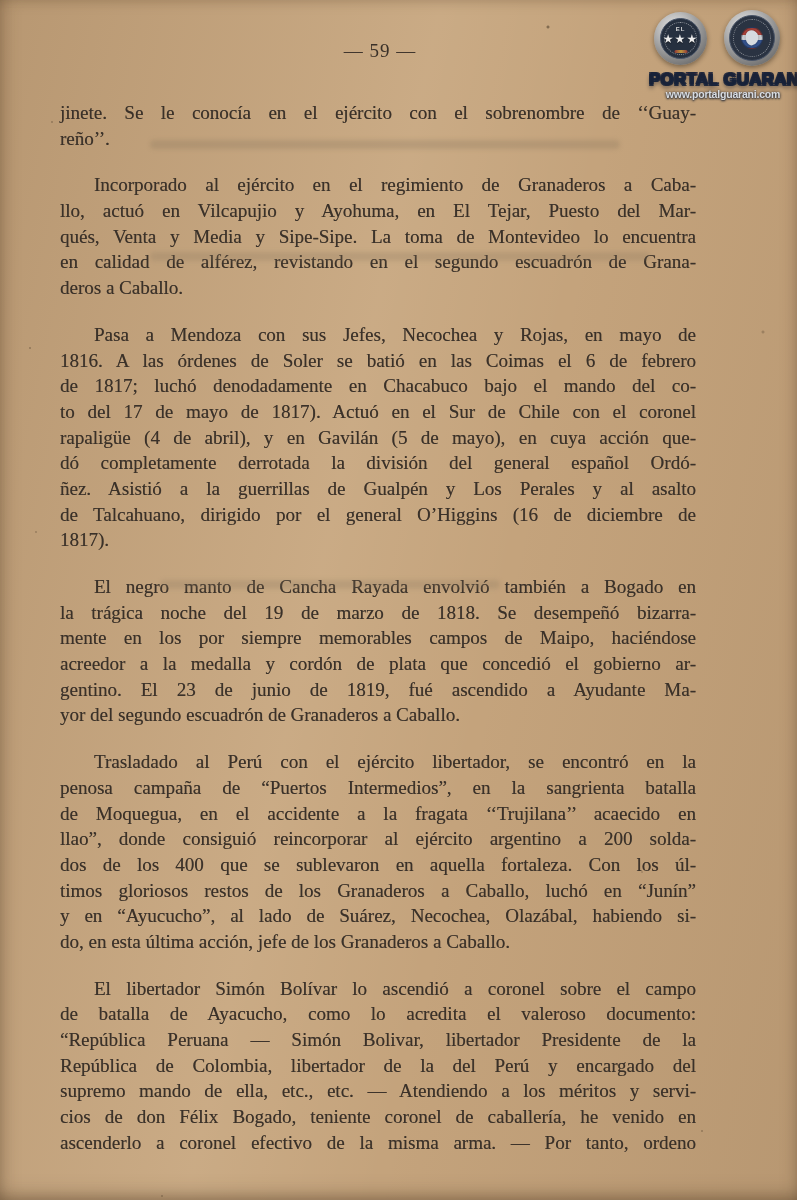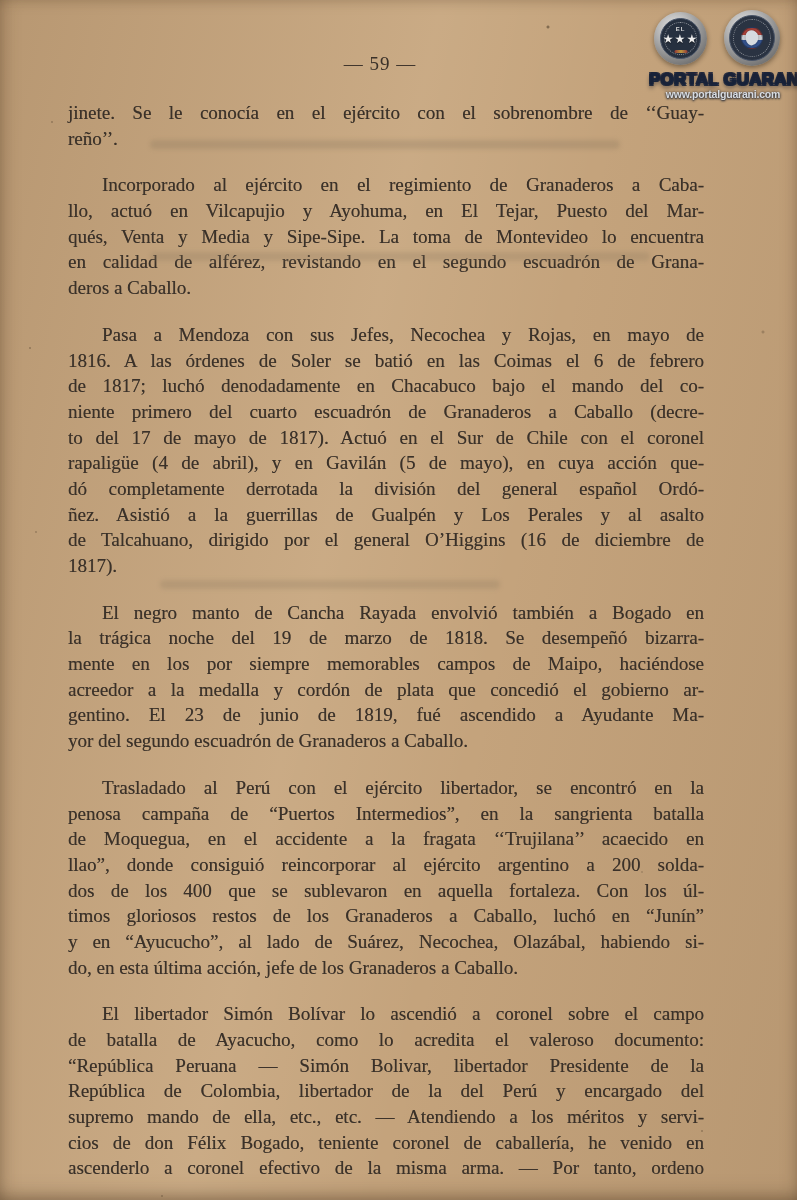--- a/index.html
+++ b/index.html
@@ -35,26 +35,26 @@
   .scan::after{
     content:"";position:absolute;inset:0;pointer-events:none;
     box-shadow:
       inset 0 -14px 20px -12px rgba(80,58,36,.55),
       inset 12px 0 20px -12px rgba(80,58,36,.40),
       inset -10px 0 18px -12px rgba(80,58,36,.35),
       inset 0 10px 16px -12px rgba(80,58,36,.25);
   }
   
   .pagenum{
-    position:absolute;top:53px;left:62px;width:636px;
+    position:absolute;top:40px;left:62px;width:636px;
     text-align:center;font-size:19px;letter-spacing:1px;
     color:var(--ink,#3a3129);
   }
   
-  .textblock{position:absolute;top:100px;left:68px;width:636px;}
+  .textblock{position:absolute;top:100px;left:60px;width:636px;}
   .line{
     display:block;height:25.7px;line-height:25.7px;
     font-size:19px;
     text-align:justify;text-align-last:justify;
     text-shadow:.25px .25px 0 rgba(58,49,41,.55);
     overflow:visible;white-space:normal;
   }
   .line.noj{text-align-last:left;}
   .line.indent{text-indent:34px;margin-top:21px;}
   
@@ -142,21 +142,20 @@
       <div class="line">jinete. Se le conocía en el ejército con el sobrenombre de ‘‘Guay-</div>
       <div class="line noj">reño’’.</div>
       <div class="line indent">Incorporado al ejército en el regimiento de Granaderos a Caba-</div>
       <div class="line">llo, actuó en Vilcapujio y Ayohuma, en El Tejar, Puesto del Mar-</div>
       <div class="line">qués, Venta y Media y Sipe-Sipe. La toma de Montevideo lo encuentra</div>
       <div class="line">en calidad de alférez, revistando en el segundo escuadrón de Grana-</div>
       <div class="line noj">deros a Caballo.</div>
       <div class="line indent">Pasa a Mendoza con sus Jefes, Necochea y Rojas, en mayo de</div>
       <div class="line">1816. A las órdenes de Soler se batió en las Coimas el 6 de febrero</div>
       <div class="line">de 1817; luchó denodadamente en Chacabuco bajo el mando del co-</div>
-      <div class="line">niente primero del cuarto escuadrón de Granaderos a Caballo (decre-</div>
       <div class="line">to del 17 de mayo de 1817). Actuó en el Sur de Chile con el coronel</div>
       <div class="line">rapaligüe (4 de abril), y en Gavilán (5 de mayo), en cuya acción que-</div>
       <div class="line">dó completamente derrotada la división del general español Ordó-</div>
       <div class="line">ñez. Asistió a la guerrillas de Gualpén y Los Perales y al asalto</div>
       <div class="line">de Talcahuano, dirigido por el general O’Higgins (16 de diciembre de</div>
       <div class="line noj">1817).</div>
       <div class="line indent">El negro manto de Cancha Rayada envolvió también a Bogado en</div>
       <div class="line">la trágica noche del 19 de marzo de 1818. Se desempeñó bizarra-</div>
       <div class="line">mente en los por siempre memorables campos de Maipo, haciéndose</div>
       <div class="line">acreedor a la medalla y cordón de plata que concedió el gobierno ar-</div>

